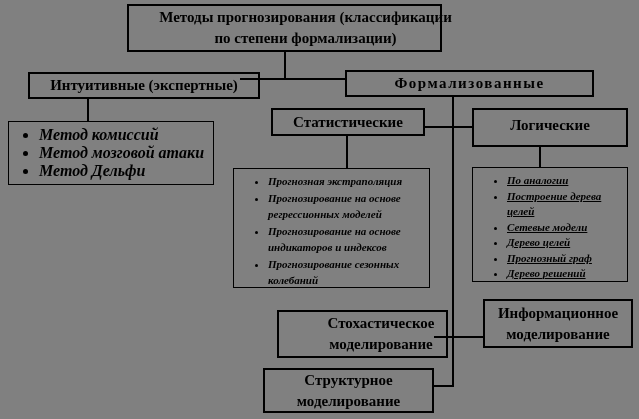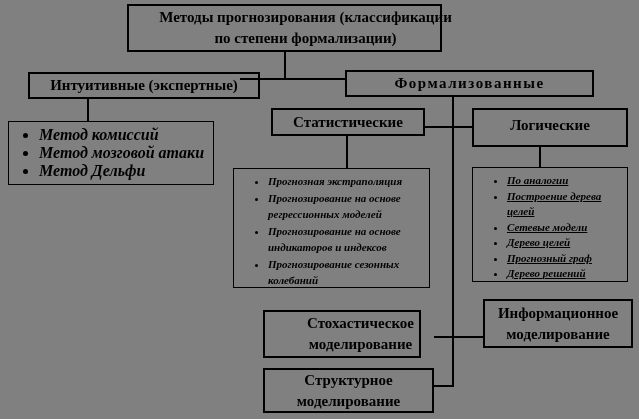--- a/index.html
+++ b/index.html
@@ -123,21 +123,21 @@
     <ul>
       <li>По аналогии</li>
       <li>Построение дерева целей</li>
       <li>Сетевые модели</li>
       <li>Дерево целей</li>
       <li>Прогнозный граф</li>
       <li>Дерево решений</li>
     </ul>
   </div>
 
-  <div class="box" style="left:263px; top:310px; width:158px; height:48px;padding-left:37px;">
+  <div class="box" style="left:277px; top:310px; width:171px; height:48px;padding-left:37px;">
     <span>Стохастическое моделирование</span>
   </div>
 
   <div class="box" style="left:483px; top:299px; width:150px; height:49px;">
     <span>Информационное моделирование</span>
   </div>
 
   <div class="box" style="left:263px; top:368px; width:171px; height:45px;">
     <span>Структурное моделирование</span>
   </div>

